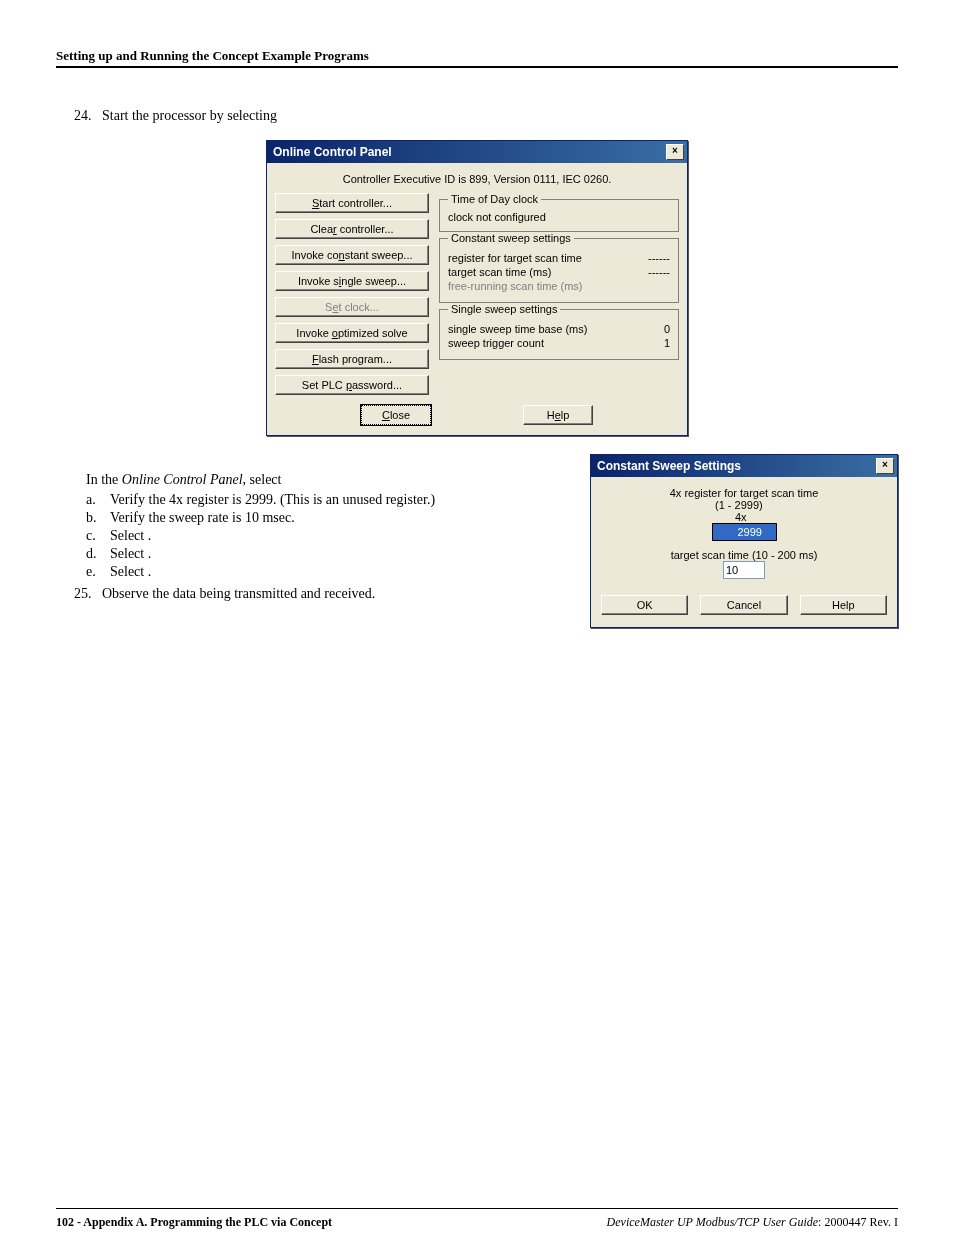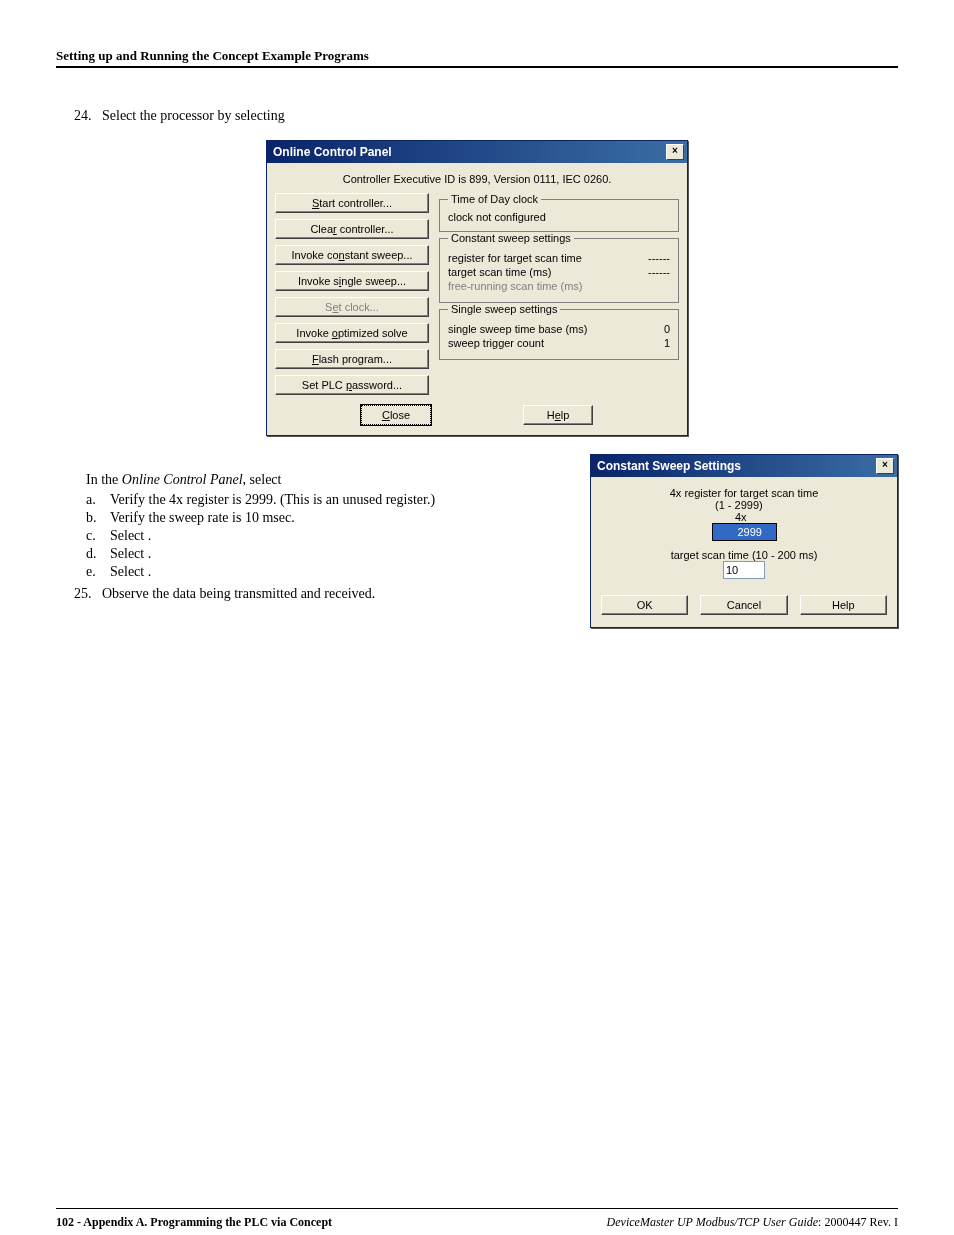--- a/index.html
+++ b/index.html
@@ -211,21 +211,21 @@
   .footer .right em { font-style: italic; }
   .underline { text-decoration: underline; }
 </style>
 </head>
 <body>
 
 <div class="header-bar">Setting up and Running the Concept Example Programs</div>
 
 <div class="step-row">
   <div class="step-num">24.</div>
-  <div class="step-text">Select the processor by selecting</div>
+  <div class="step-text">Start the processor by selecting</div>
 </div>
 
 <div style="display:flex; justify-content:center; margin-top:16px;">
   <div class="dialog" style="width:420px;">
     <div class="title-bar">
       <span>Online Control Panel</span>
       <span class="spacer"></span>
       <span class="close-btn">×</span>
     </div>
     <div class="dlg-body">

